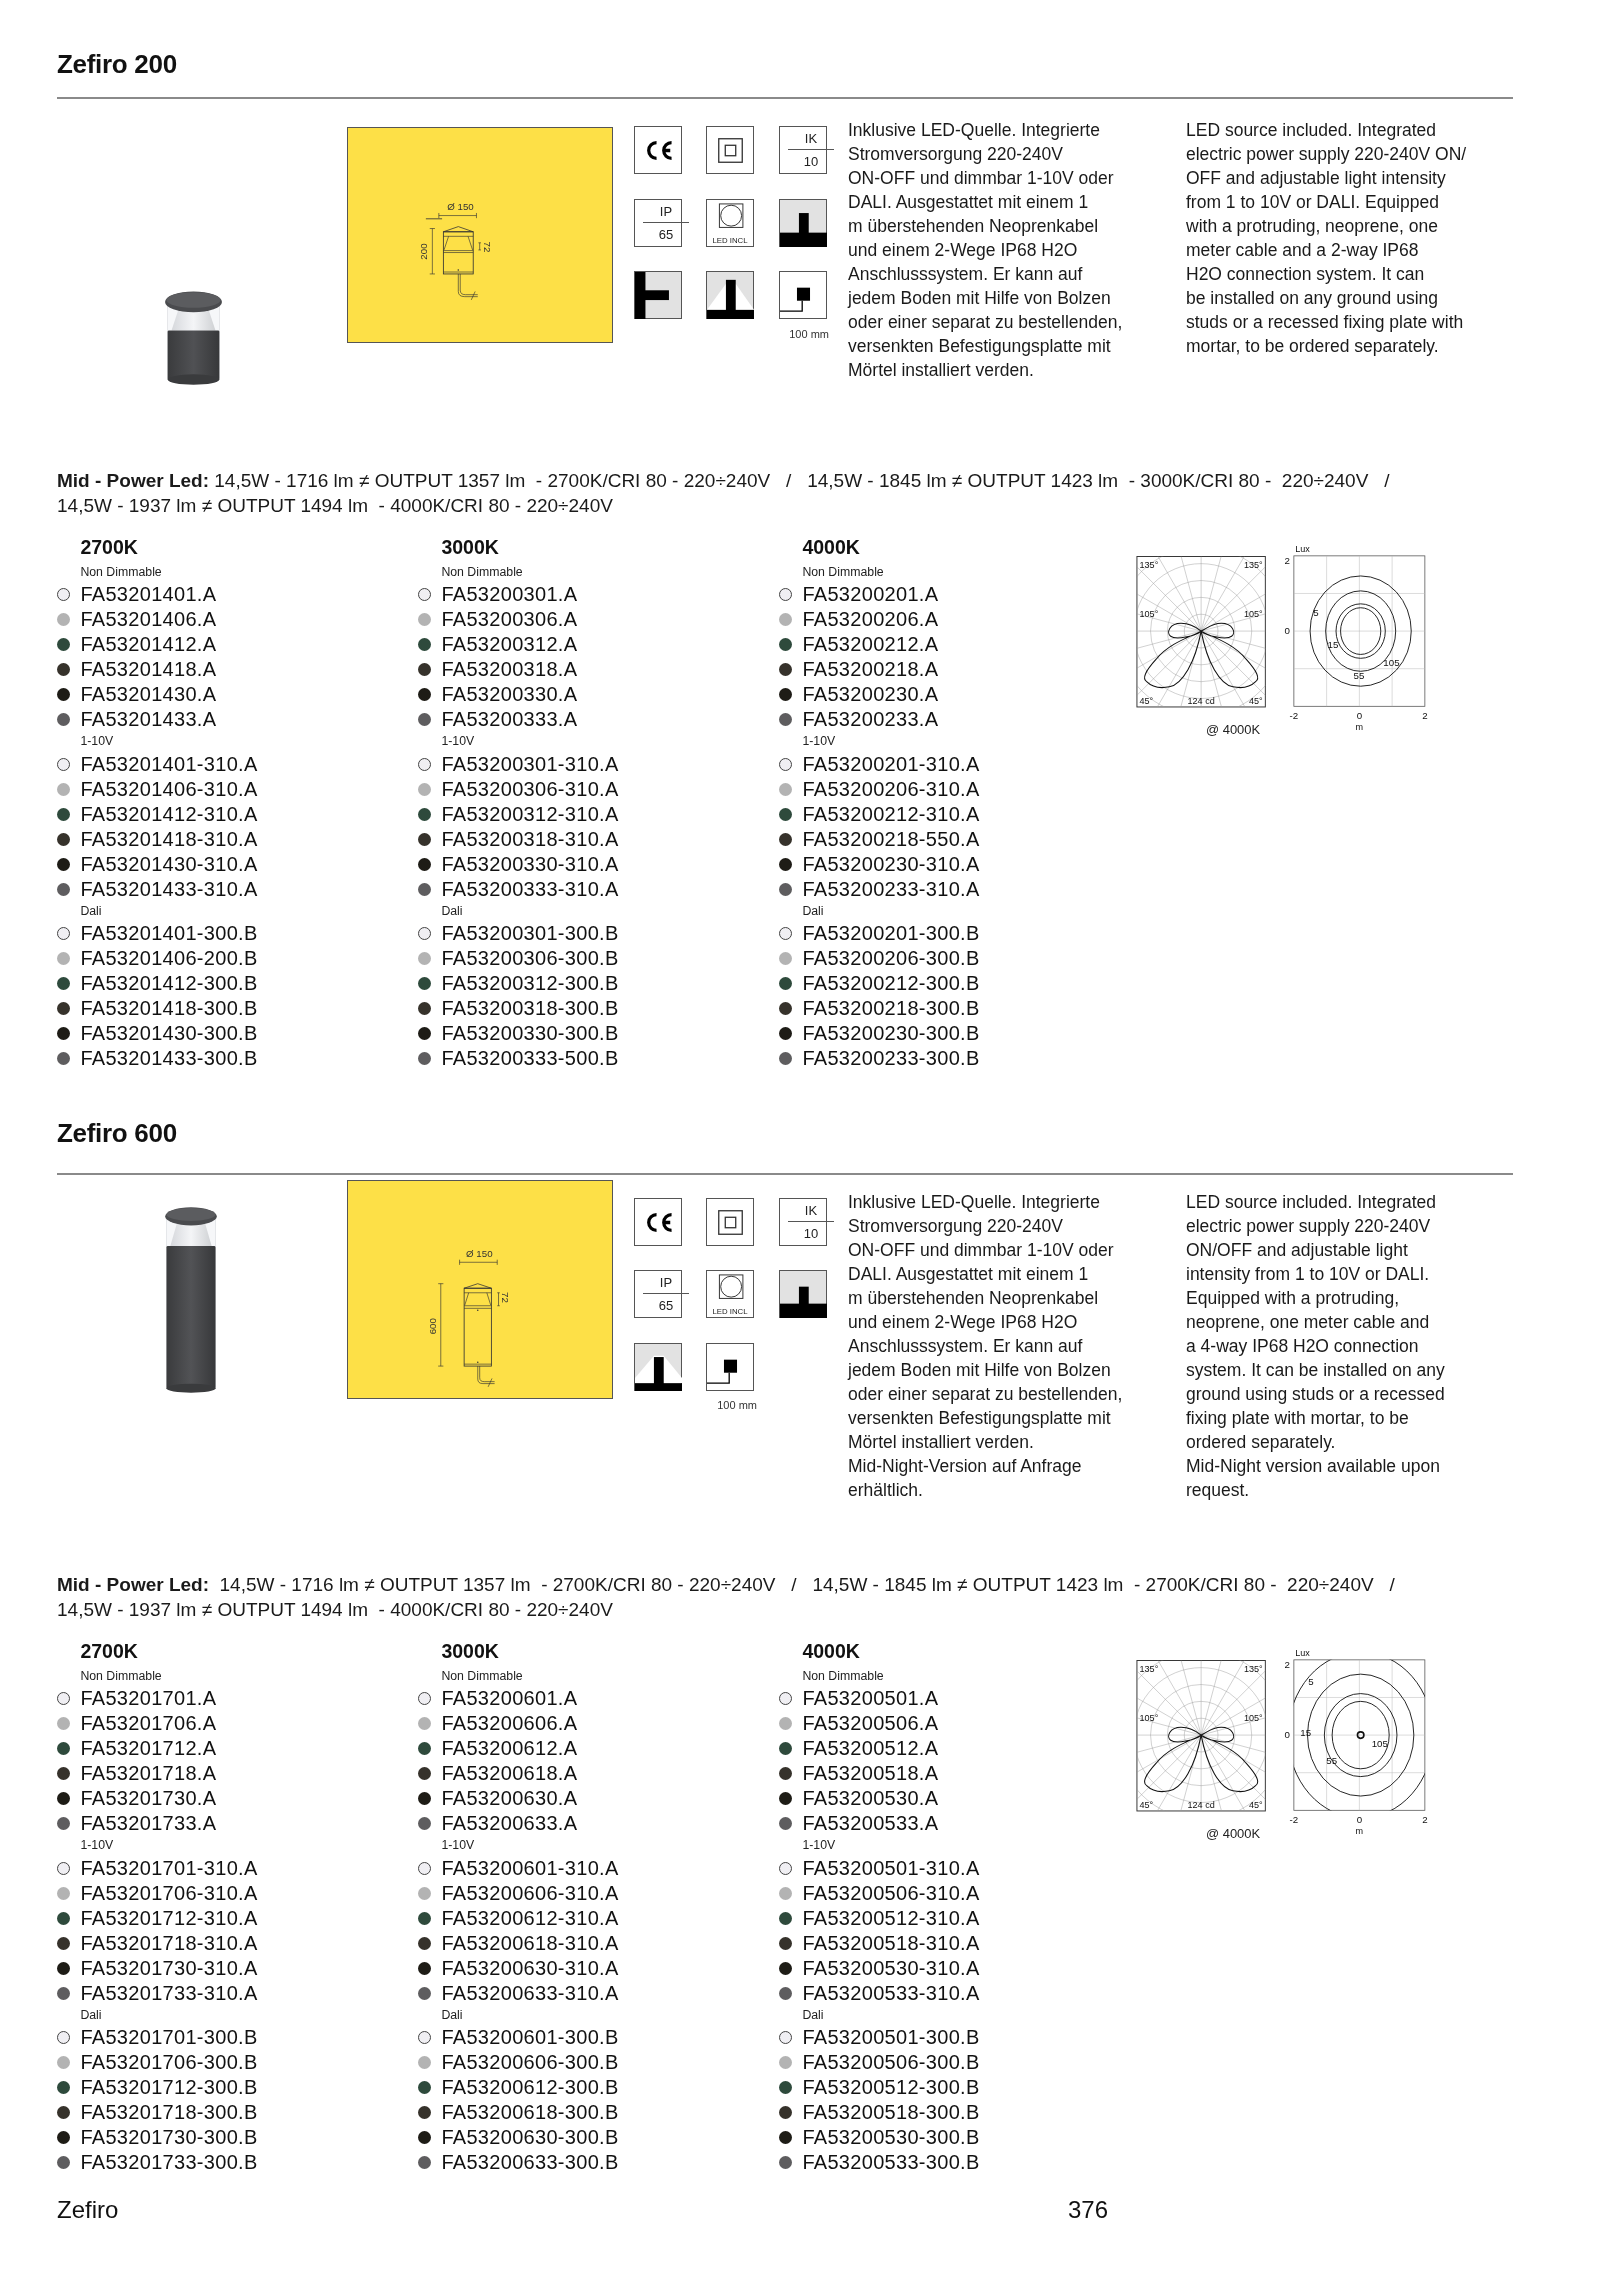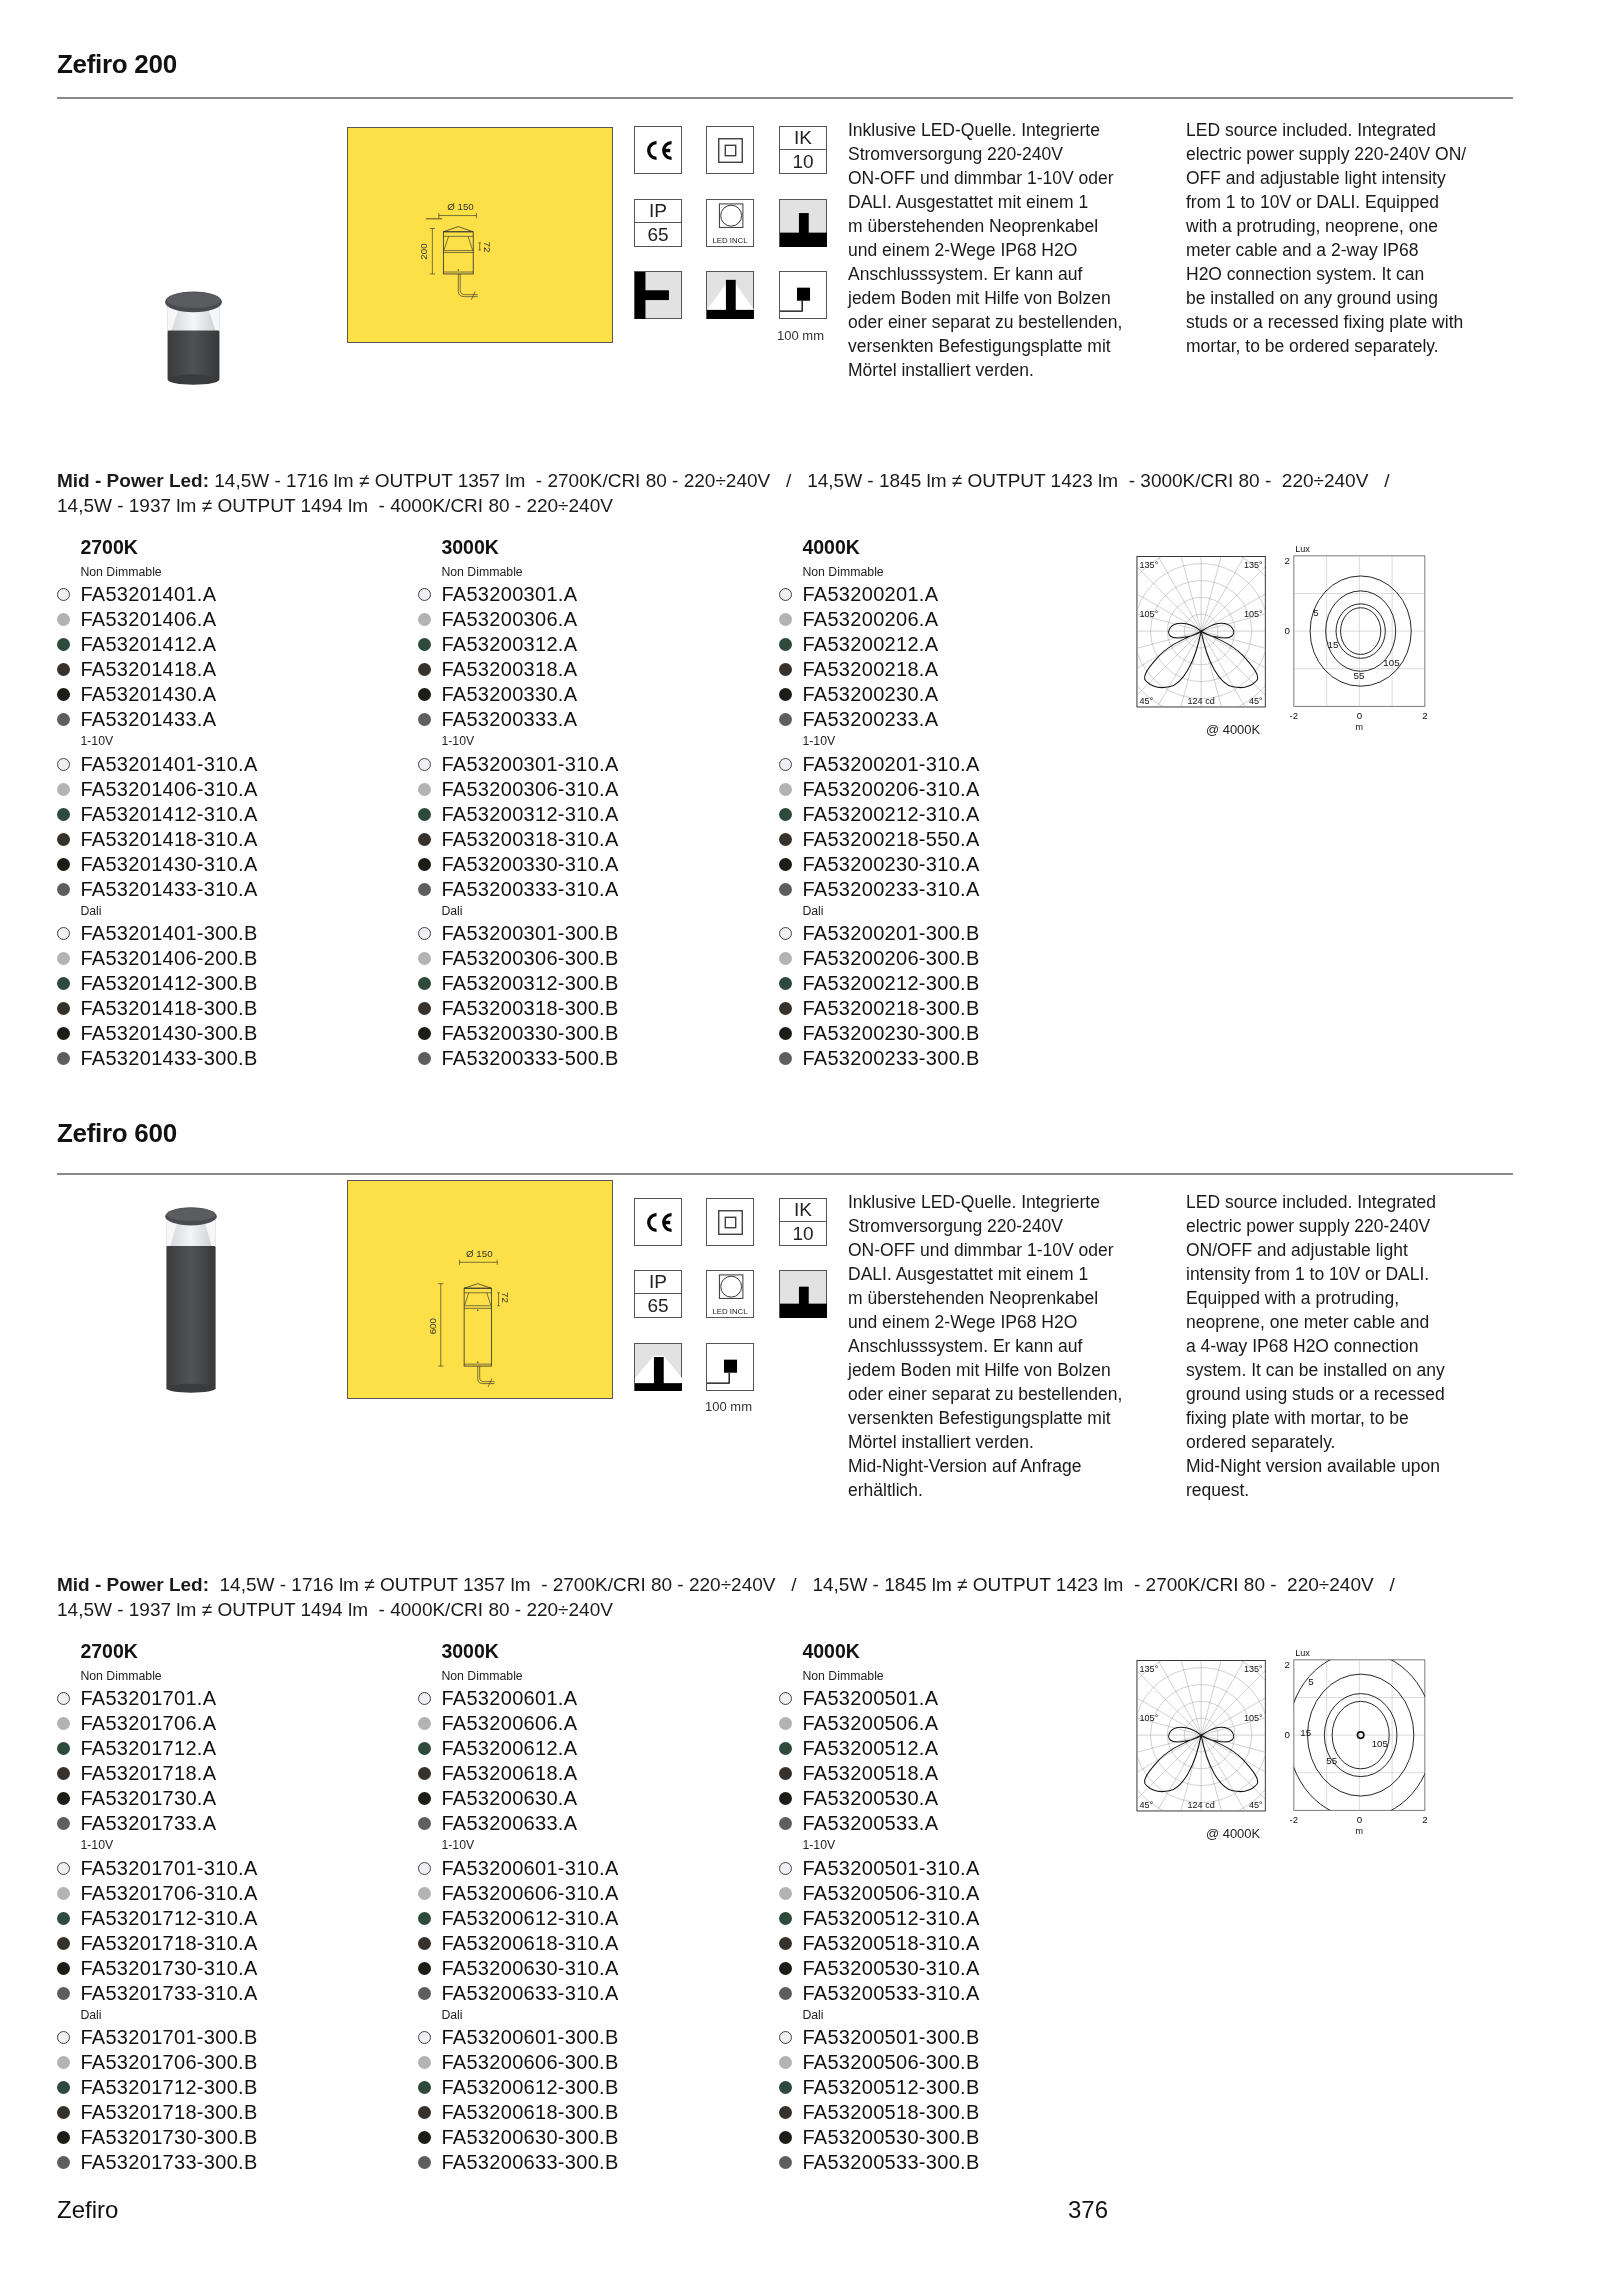--- a/index.html
+++ b/index.html
@@ -9,25 +9,25 @@
   .section { position: absolute; left: 0; width: 1376px; }
   .sec-title { position: absolute; left: 57px; font-size: 26px; font-weight: bold; color: #111; letter-spacing: -0.3px; }
   .sec-rule { position: absolute; left: 57px; width: 1456px; height: 1.9px; background: #8a8a8a; }
 
   .photo { position: absolute; }
 
   .drawing-box { position: absolute; left: 347px; width: 266px; border: 1.3px solid #555; background: #fde047; }
   .drawing-box svg { position: absolute; left: 0; top: 0; }
 
   .icon-box { position: absolute; width: 48px; height: 48px; border: 1.3px solid #555; background: #fff; }
-  .icon-box.split .top, .icon-box.split .bot { position: absolute; left: 0; width: 100%; height: 50%; display: flex; align-items: center; justify-content: center; font-size: 19px; color: #222; }
+  .icon-box.split .top, .icon-box.split .bot { position: absolute; left: 8px; width: 100%; height: 50%; display: flex; align-items: center; justify-content: center; font-size: 13px; color: #222; }
   .icon-box.split .top { top: 0; border-bottom: 1px solid #555; }
   .icon-box.split .bot { bottom: 0; }
   .icon-box svg { position: absolute; left: 0; top: 0; }
-  .icon-caption { position: absolute; font-size: 13px; color: #333; width: 52px; text-align: left; }
+  .icon-caption { position: absolute; font-size: 11px; color: #333; width: 52px; text-align: right; }
   .led-label { position: absolute; bottom: 1.3px; left: 0; width: 100%; text-align: center; font-size: 7.8px; color: #222; }
 
   .desc { position: absolute; font-size: 17.5px; line-height: 24px; color: #1a1a1a; }
 
   .spec-line { position: absolute; left: 57px; width: 1493px; font-size: 19px; line-height: 25px; color: #1a1a1a; }
   .spec-line b { font-weight: bold; }
 
   .col { position: absolute; }
   .col-head { font-size: 19.5px; font-weight: bold; color: #111; margin-left: 23.4px; height: 28.6px; line-height: 26px; }
   .grp-label { font-size: 12.3px; color: #222; margin-left: 23.4px; height: 19.5px; line-height: 19.5px; }

